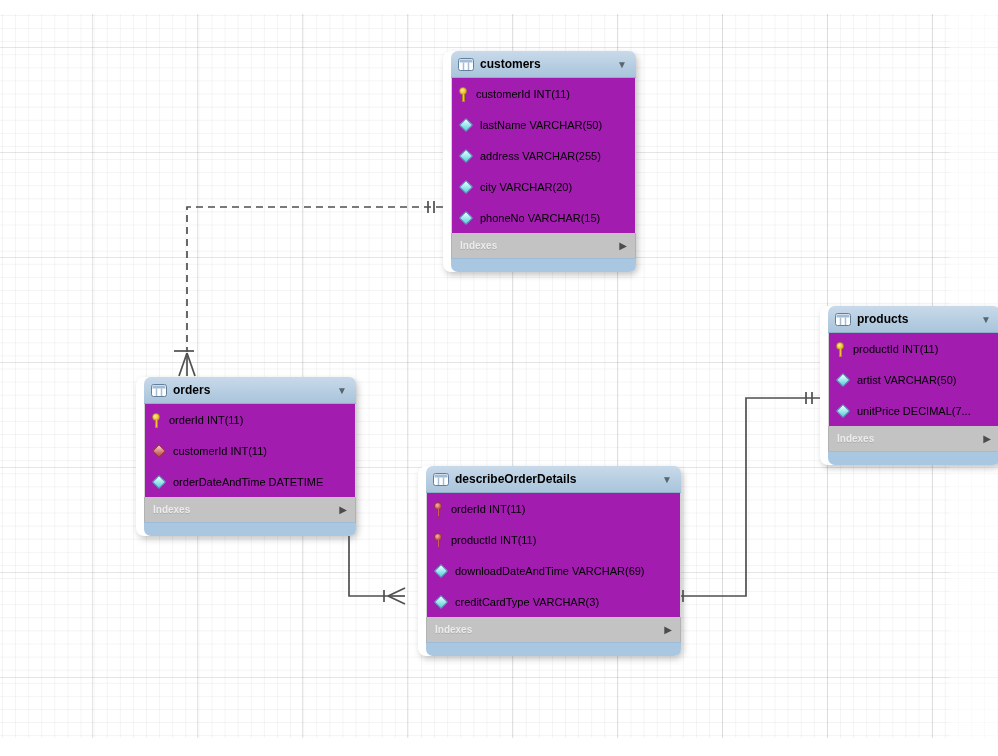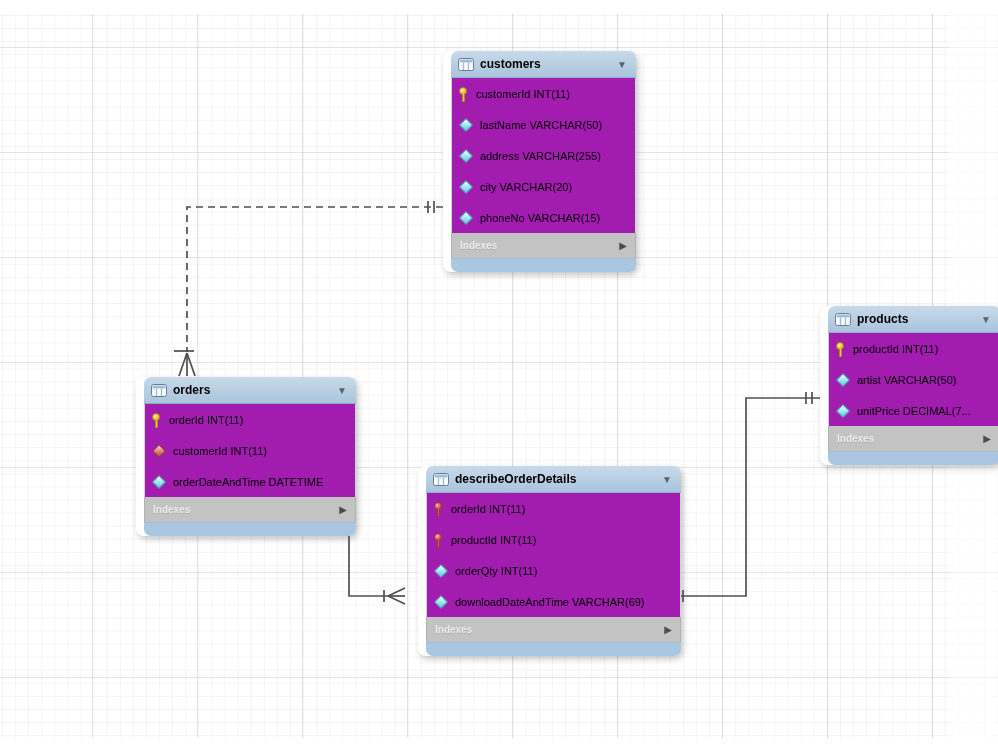--- a/index.html
+++ b/index.html
@@ -188,25 +188,25 @@
         <div class="t-row">
     <span class="c-icon icon-key key-red"></span>
     <span class="c-label">orderId INT(11)</span>
   </div>
         <div class="t-row">
     <span class="c-icon icon-key key-red"></span>
     <span class="c-label">productId INT(11)</span>
   </div>
         <div class="t-row">
     <span class="c-icon icon-diamond diamond-cyan"></span>
-    <span class="c-label">orderQty INT(11)</span>
-  </div>
-        <div class="t-row">
-    <span class="c-icon icon-diamond diamond-cyan"></span>
     <span class="c-label">downloadDateAndTime VARCHAR(69)</span>
+  </div>
+        <div class="t-row">
+    <span class="c-icon icon-diamond diamond-cyan"></span>
+    <span class="c-label">creditCardType VARCHAR(3)</span>
   </div>
       </div>
     <div class="t-indexes">
       <span class="t-indexes-label">Indexes</span>
       <span class="t-indexes-arrow">▶</span>
     </div>
     <div class="t-footer"></div>
   </div>
     <div class="table" style="left: 820px; top: 306px; width: 172px;">
     <div class="t-header">

